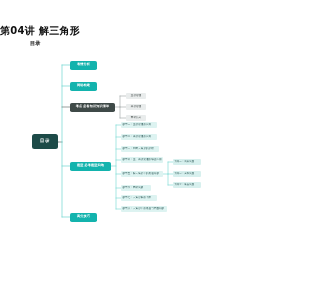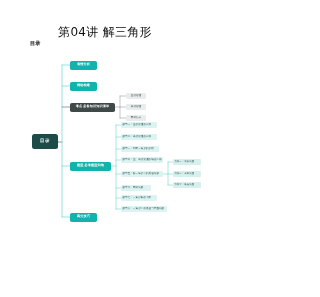--- a/index.html
+++ b/index.html
@@ -5,22 +5,22 @@
   html,body{margin:0;padding:0;}
   body{
     width:210px;height:297px;
     background:#ffffff;
     font-family:"DejaVu Sans","Liberation Sans",sans-serif;
     overflow:hidden;
     position:relative;
   }
   #page-title{
     position:absolute;left:0;top:24px;width:210px;
-    text-align:center;
-    font-size:12px;font-weight:normal;color:#111;
+    text-align:left;
+    font-size:10px;font-weight:bold;color:#111;
     letter-spacing:.3px;
   }
   #toc-label{
     position:absolute;left:30px;top:40px;
     font-size:5.2px;font-weight:bold;color:#111;
   }
   #mindmap{
     position:absolute;left:0;top:52px;width:210px;height:185px;
   }
   svg.edges{position:absolute;left:0;top:0;width:210px;height:185px;}

